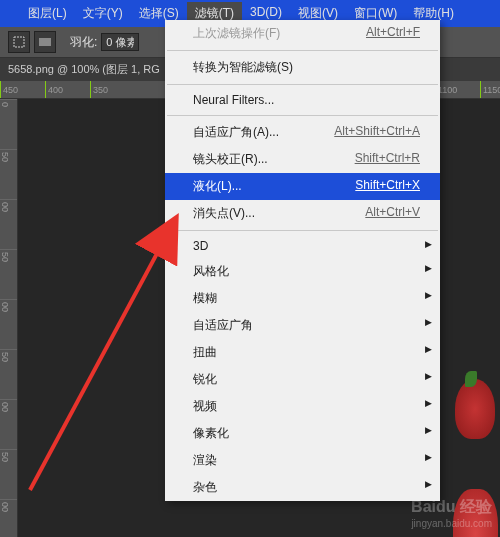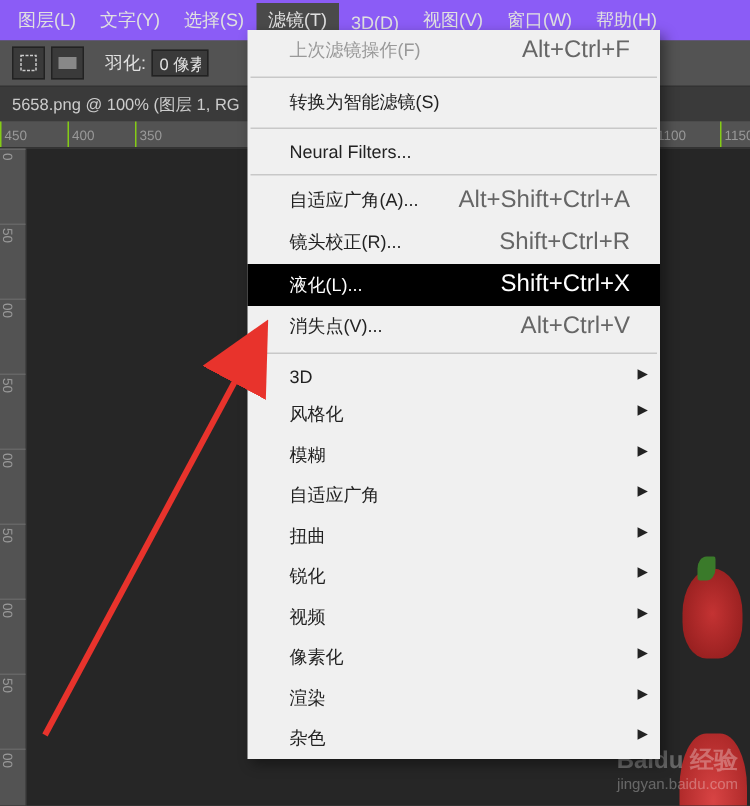--- a/index.html
+++ b/index.html
@@ -1,18 +1,18 @@
 <!DOCTYPE html>
 <html><head>
   <meta charset="utf-8">
   <style>
     * { margin: 0; padding: 0; box-sizing: border-box; font-family: "Microsoft YaHei", sans-serif; }
     body { background: #535353; width: 500px; height: 537px; overflow: hidden; position: relative; }
     
-    .menubar { background: #8b5cf6; display: flex; padding: 2px 4px; font-size: 12px; color: #e0e0e0; align-items: flex-end; }
+    .menubar { background: #1d4ed8; display: flex; padding: 2px 20px; font-size: 12px; color: #e0e0e0; }
     .menu-item { padding: 3px 8px; cursor: pointer; }
     .menu-item.active { background: #4a4a4a; }
     
     .toolbar { background: #535353; display: flex; align-items: center; padding: 4px 8px; font-size: 12px; color: #e0e0e0; border-bottom: 1px solid #333; }
     .tool-btn { width: 22px; height: 22px; background: #3a3a3a; border: 1px solid #222; margin-right: 4px; display: flex; align-items: center; justify-content: center; }
     .tool-label { margin-left: 10px; margin-right: 4px; }
     .tool-input { background: #3a3a3a; border: 1px solid #222; color: #e0e0e0; width: 38px; padding: 2px 4px; font-size: 11px; }
     
     .tab-bar { background: #3a3a3a; padding: 4px 8px; font-size: 11px; color: #ccc; }
     
@@ -24,23 +24,23 @@
     .vruler-tick { position: absolute; left: 0; width: 100%; border-top: 1px solid #666; font-size: 9px; color: #999; writing-mode: vertical-lr; padding-top: 2px; }
     
     .image-content { position: absolute; right: 0; top: 280px; width: 50px; height: 200px; }
     .fruit-top { width: 40px; height: 60px; background: radial-gradient(#c43333, #8b1a1a); border-radius: 50% 50% 40% 40%; position: absolute; top: 0; right: 5px; }
     .fruit-leaf { width: 12px; height: 16px; background: #3a7a2a; position: absolute; top: -8px; right: 18px; border-radius: 50% 10% 50% 10%; }
     .fruit-bottom { width: 45px; height: 90px; background: radial-gradient(#d84444, #a02020); border-radius: 40% 40% 50% 50%; position: absolute; bottom: 0; right: 2px; }
     
     .dropdown { position: absolute; left: 165px; top: 20px; width: 275px; background: #f0f0f0; box-shadow: 3px 3px 8px rgba(0,0,0,0.4); z-index: 10; font-size: 12px; }
     .dd-item { display: flex; justify-content: space-between; padding: 5px 20px 5px 28px; color: #222; cursor: pointer; position: relative; }
     .dd-item.disabled { color: #999; }
-    .dd-item.highlighted { background: #000000; color: #fff; align-items: flex-end; }
+    .dd-item.highlighted { background: #1d4ed8; color: #fff; }
     .dd-separator { height: 1px; background: #c8c8c8; margin: 3px 2px; }
-    .dd-shortcut { color: #666; font-size: 16px; }
+    .dd-shortcut { color: #666; font-size: 12px; text-decoration: underline; }
     .dd-item.highlighted .dd-shortcut { color: #fff; }
     .submenu-arrow { position: absolute; right: 8px; font-size: 9px; }
     
     .red-arrow { position: absolute; z-index: 20; pointer-events: none; }
     
     .watermark { position: absolute; bottom: 8px; right: 8px; color: rgba(255,255,255,0.3); font-size: 10px; text-align: right; z-index: 5; }
     .watermark-logo { font-size: 16px; font-weight: bold; }
   </style>
 </head>
 <body>

